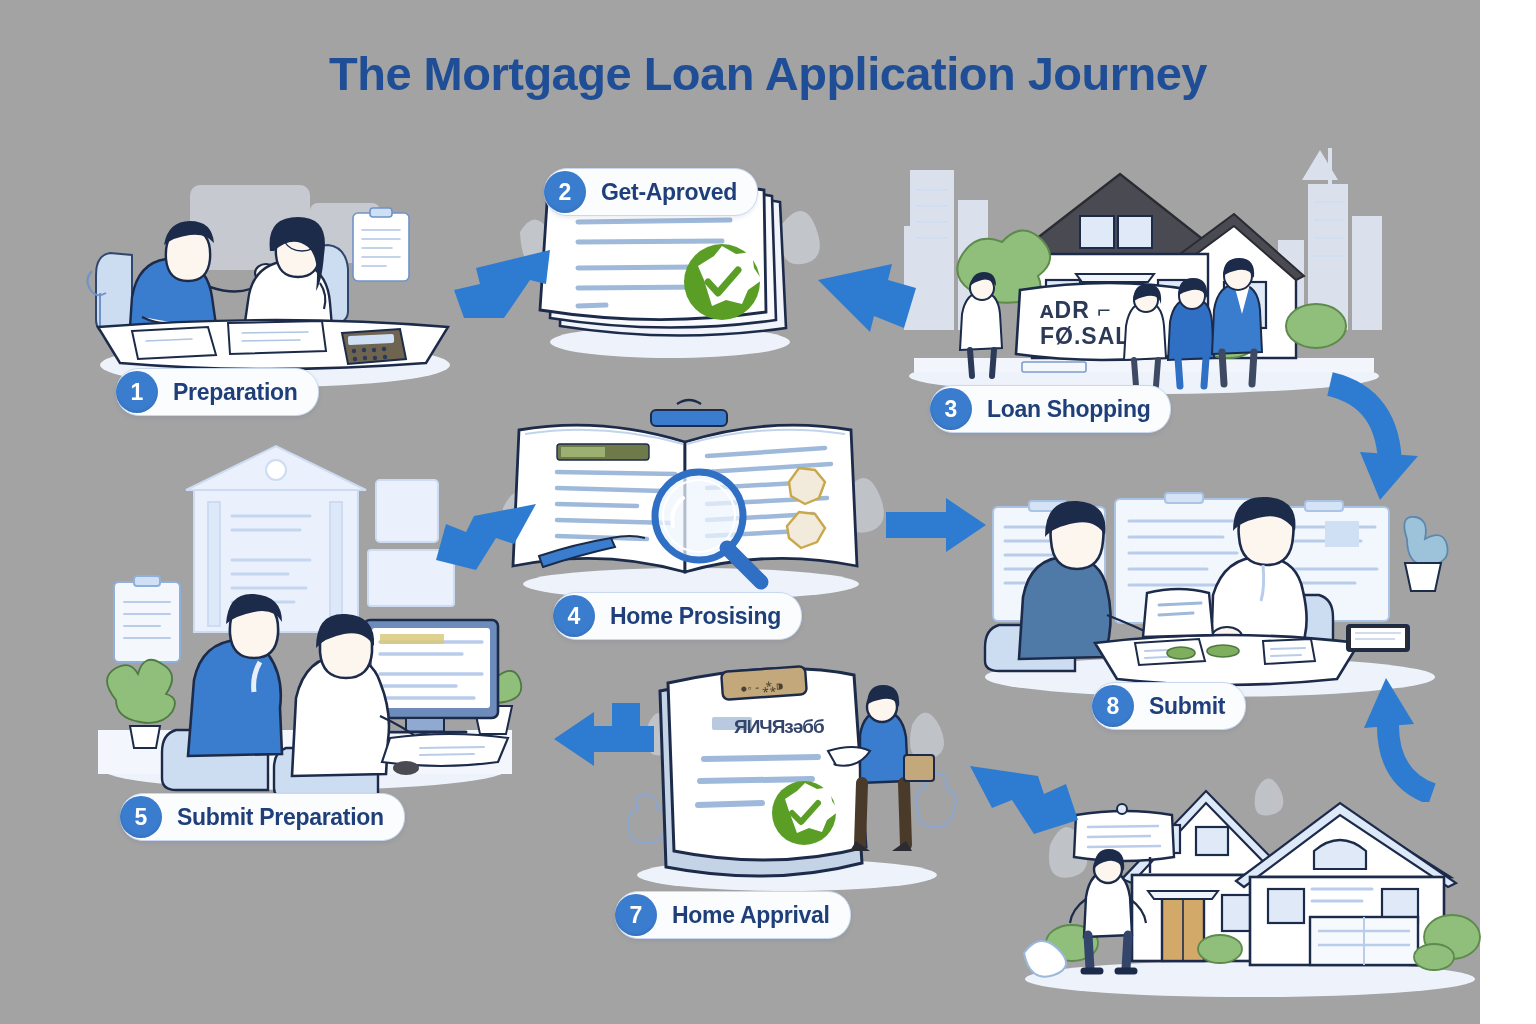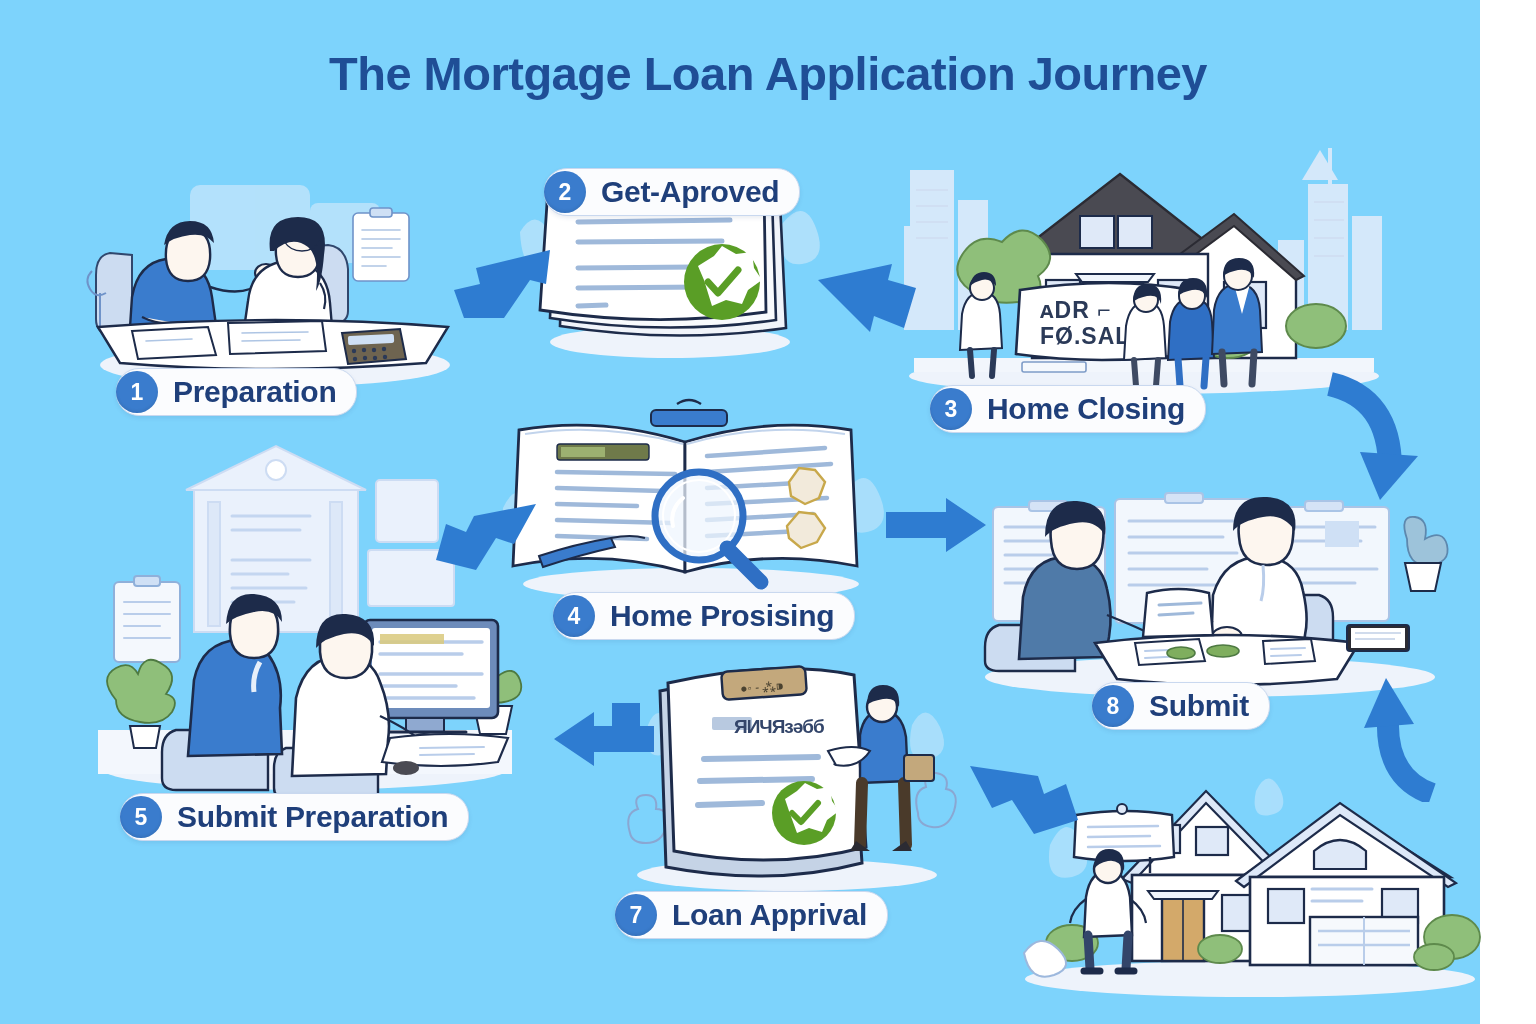--- a/index.html
+++ b/index.html
@@ -13,21 +13,21 @@
     position: relative;
     overflow: hidden;
     font-family: "Liberation Sans", sans-serif;
     background: #ffffff;
   }
   #canvas {
     position: absolute;
     left: 0; top: 0;
     width: 1480px;
     height: 1024px;
-    background: #7dd3fc;
+    background: #a3a3a3;
   }
   
   .title {
     position: absolute;
     left: 0;
     top: 46px;
     width: 1536px;
     text-align: center;
     font-size: 47px;
     font-weight: bold;
@@ -59,21 +59,21 @@
     color: #ffffff;
     font-size: 23px;
     font-weight: bold;
     display: flex;
     align-items: center;
     justify-content: center;
     box-shadow: inset 0 -2px 3px rgba(0,0,0,0.08);
   }
   .step-label {
     margin-left: 15px;
-    font-size: 30px;
+    font-size: 23px;
     font-weight: bold;
     color: #1f3f7a;
     letter-spacing: -0.3px;
   }
   
   .scene { position: absolute; }
   .scene svg { display: block; overflow: visible; }
   .arrow { position: absolute; z-index: 30; }
 </style>
 </head>
@@ -297,21 +297,21 @@
         <path d="M330 154 l8 30 l8 -30 z" fill="#ffffff"></path>
         <circle cx="334" cy="146" r="14" fill="#fdf6ef" stroke="#1d2b4a" stroke-width="2"></circle>
         <path d="M319 146 q0-18 16-18 q17 0 15 20 q-4-10 -16-8 q-10 2 -15 6 z" fill="#1d2b4a"></path>
         <path d="M318 222 l2 32 M350 222 l-2 32" stroke="#3e4a63" stroke-width="7" stroke-linecap="round"></path>
       </g>
     </svg>
   </div>
 
   <div class="step-pill" style="left:930px; top:385px;">
     <div class="step-badge">3</div>
-    <div class="step-label">Home Closing</div>
+    <div class="step-label">Loan Shopping</div>
   </div>
 
   <div class="arrow" style="left:1308px; top:368px;">
     <svg width="130" height="140" viewBox="0 0 130 140">
       <path d="M22 16 q60 14 60 84" fill="none" stroke="#2e7cd1" stroke-width="24" stroke-linecap="butt"></path>
       <path d="M52 84 L110 88 L72 132 z" fill="#2e7cd1"></path>
     </svg>
   </div>
 
   <div class="scene" style="left:495px; top:398px;">
@@ -538,21 +538,21 @@
         <path d="M244 186 l-6 10 h20 z M294 186 l6 10 h-20 z" fill="#2b2b33"></path>
         <path d="M248 96 q-18 4 -26 14" fill="none" stroke="#1d2b4a" stroke-width="2.4"></path>
         <path d="M216 96 q26 -8 42 0 q-12 18 -34 14 z" fill="#ffffff" stroke="#1d2b4a" stroke-width="2"></path>
         <rect x="292" y="100" width="30" height="26" rx="3" fill="#c3a87c" stroke="#1d2b4a" stroke-width="2"></rect>
       </g>
     </svg>
   </div>
 
   <div class="step-pill" style="left:615px; top:891px;">
     <div class="step-badge">7</div>
-    <div class="step-label">Loan Apprival</div>
+    <div class="step-label">Home Apprival</div>
   </div>
 
   <div class="scene" style="left:975px; top:465px;">
     <svg width="470" height="235" viewBox="0 0 470 235">
 
       <g fill="#f2f7fd" stroke="#aac4e6" stroke-width="2">
         <rect x="18" y="42" width="112" height="114" rx="5"></rect>
         <rect x="140" y="34" width="138" height="124" rx="5"></rect>
         <rect x="288" y="42" width="126" height="114" rx="5"></rect>
         <rect x="54" y="36" width="38" height="10" rx="3" fill="#d5e3f6"></rect>

